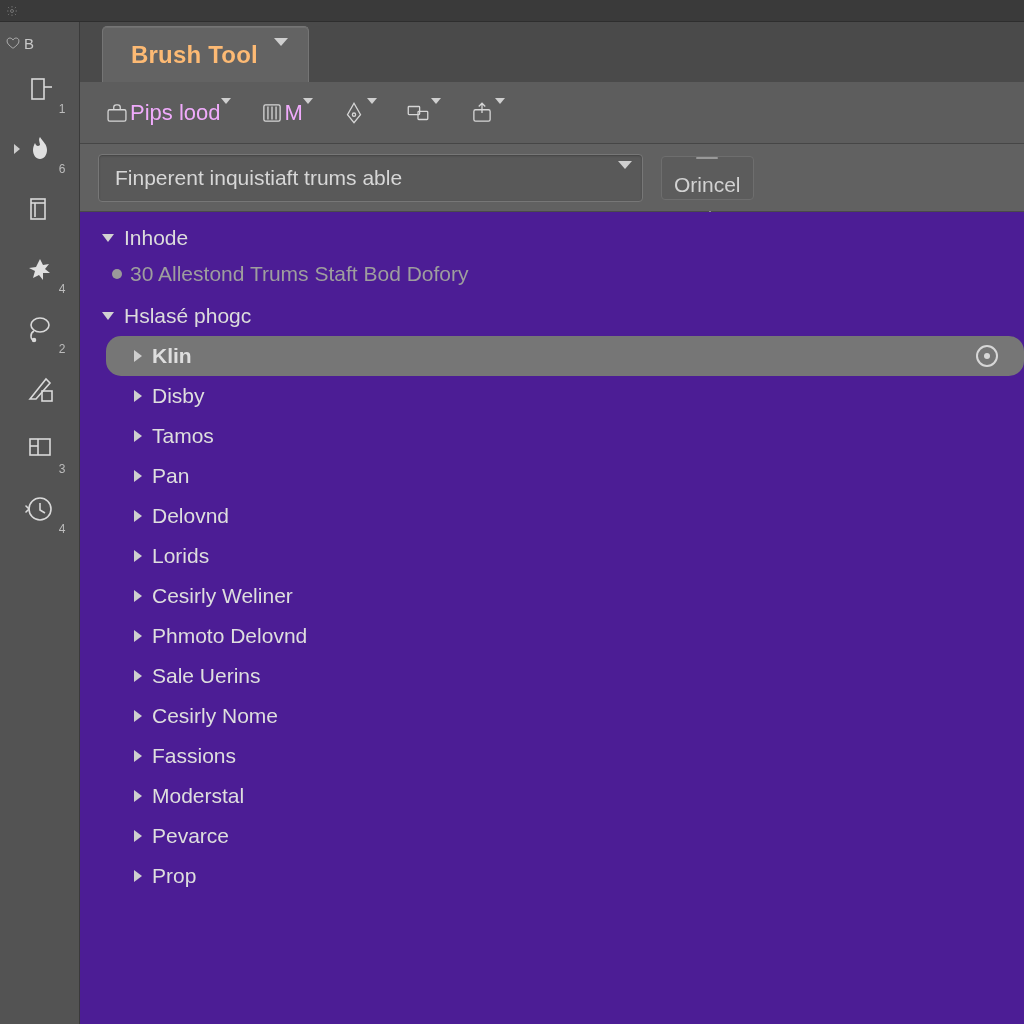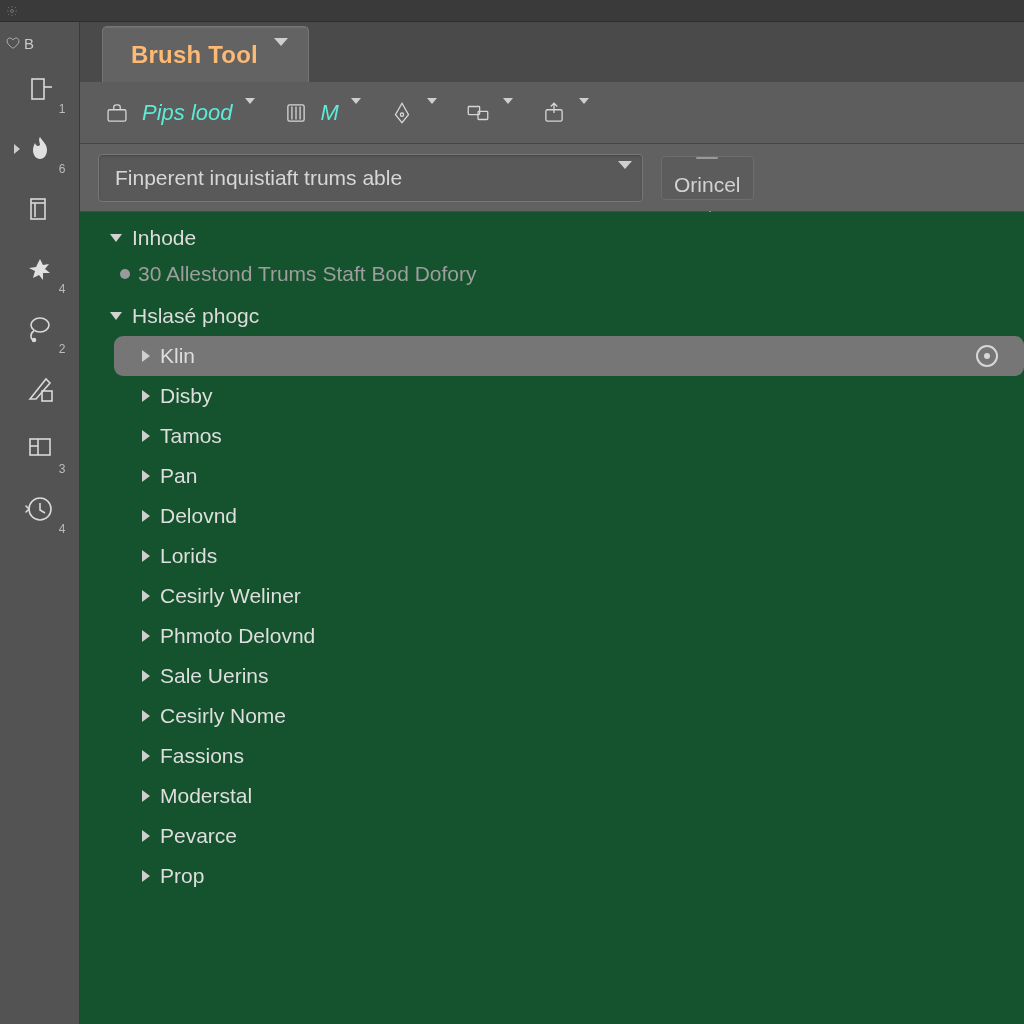--- a/index.html
+++ b/index.html
@@ -22,44 +22,44 @@
   .tool-btn .sub { position:absolute; right:4px; bottom:2px; font-size:12px; color:#bcbcbc; }
   .tool-btn .tri { position:absolute; left:4px; top:24px; width:0;height:0;border-top:5px solid transparent;border-bottom:5px solid transparent;border-left:6px solid #ccc;}
 
   
   .panel { flex:1; display:flex; flex-direction:column; min-width:0; background:#5a5a5a;}
   .tabbar { height:60px; background:#4a4a4a; display:flex; align-items:flex-end; padding-left:22px;}
   .tab { height:56px; background:#636363; border:1px solid #757575; border-bottom:none; border-top-left-radius:5px; border-top-right-radius:5px; display:flex; align-items:center; padding:0 20px 0 28px; gap:16px; box-shadow: inset 0 1px 0 rgba(255,255,255,0.08);}
   .tab-title { font-size:24px; font-weight:600; color:#fdba74; letter-spacing:0.2px;}
 
   .optionsbar { height:62px; background:#5d5d5d; border-bottom:1px solid #464646; display:flex; align-items:center; padding:0 24px; gap:28px;}
-  .opt-group { display:flex; align-items:center; gap:12px; color:#5eead4;font-style:italic;}
+  .opt-group { display:flex; align-items:center; gap:0; color:#f0abfc;}
   .opt-group svg { width:26px; height:26px; stroke:#d6d6d6; fill:none; stroke-width:1.6;}
   .opt-label { font-size:22px; }
 
   .filterbar { height:68px; background:#616161; border-bottom:1px solid #4a4a4a; display:flex; align-items:center; padding:0 18px; gap:18px;}
   .searchbox { flex:0 0 545px; height:48px; background:#595959; border:1px solid #777; border-radius:4px; display:flex; align-items:center; padding:0 10px 0 16px; box-shadow: inset 0 1px 2px rgba(0,0,0,0.25);}
   .searchbox-text { flex:1; font-size:21px; color:#d7d7d7; background:transparent; border:none; outline:none;}
   .caretdown {width:0;height:0;border-left:7px solid transparent;border-right:7px solid transparent;border-top:8px solid #cfcfcf;}
   .checkbox-block { display:flex; align-items:center; gap:14px; height:44px; padding:0 12px; border:1px solid #6e6e6e; border-radius:4px; background:#5c5c5c;flex-direction:column;}
   .checkbox-sq { width:22px;height:22px;background:#eee;border:1px solid #999;border-radius:2px;}
   .checkbox-label { font-size:21px; color:#d2d2d2;}
   .mini-carets { display:flex; flex-direction:column; gap:2px; margin-left:6px;}
   .mini-carets .up {width:0;height:0;border-left:5px solid transparent;border-right:5px solid transparent;border-bottom:5px solid #cfcfcf;}
   .mini-carets .dn {width:0;height:0;border-left:5px solid transparent;border-right:5px solid transparent;border-top:5px solid #cfcfcf;}
 
-  .content { flex:1; overflow:auto; background:#14532d; padding:6px 0 20px 12px;}
+  .content { flex:1; overflow:auto; background:#4c1d95; padding:6px 0 20px 4px;}
   .section-header { display:flex; align-items:center; gap:10px; padding:8px 18px; font-size:21px; color:#dcdcdc; cursor:pointer;}
   .section-header .arrow {width:0;height:0;border-left:6px solid transparent;border-right:6px solid transparent;border-top:8px solid #d2d2d2;}
   .status-line { display:flex; align-items:center; gap:8px; padding:4px 18px 10px 28px; font-size:21px; color:#9e9e9e;}
   .status-line .dot { width:10px;height:10px;border-radius:50%;background:#9a9a9a;}
   .tree { padding-left:22px; }
   .tree-item { display:flex; align-items:center; gap:10px; padding:8px 12px 8px 28px; font-size:21px; color:#dedede; cursor:pointer; position:relative;}
   .tree-item .arr {width:0;height:0;border-top:6px solid transparent;border-bottom:6px solid transparent;border-left:8px solid #cfcfcf;}
-  .tree-item.selected { background:#767676; border-radius:9px;}
+  .tree-item.selected { background:#767676; border-radius:15px;font-weight:bold;}
   .tree-item.selected .info { position:absolute; right:26px; width:22px; height:22px; border:2px solid #d7d7d7; border-radius:50%; display:flex;align-items:center;justify-content:center;}
   .tree-item.selected .info::after { content:""; width:6px;height:6px;border-radius:50%;background:#d7d7d7;}
 
   svg { display:block; }
 </style>
 </head>
 <body>
 
 <div class="titlebar">
   <span>

